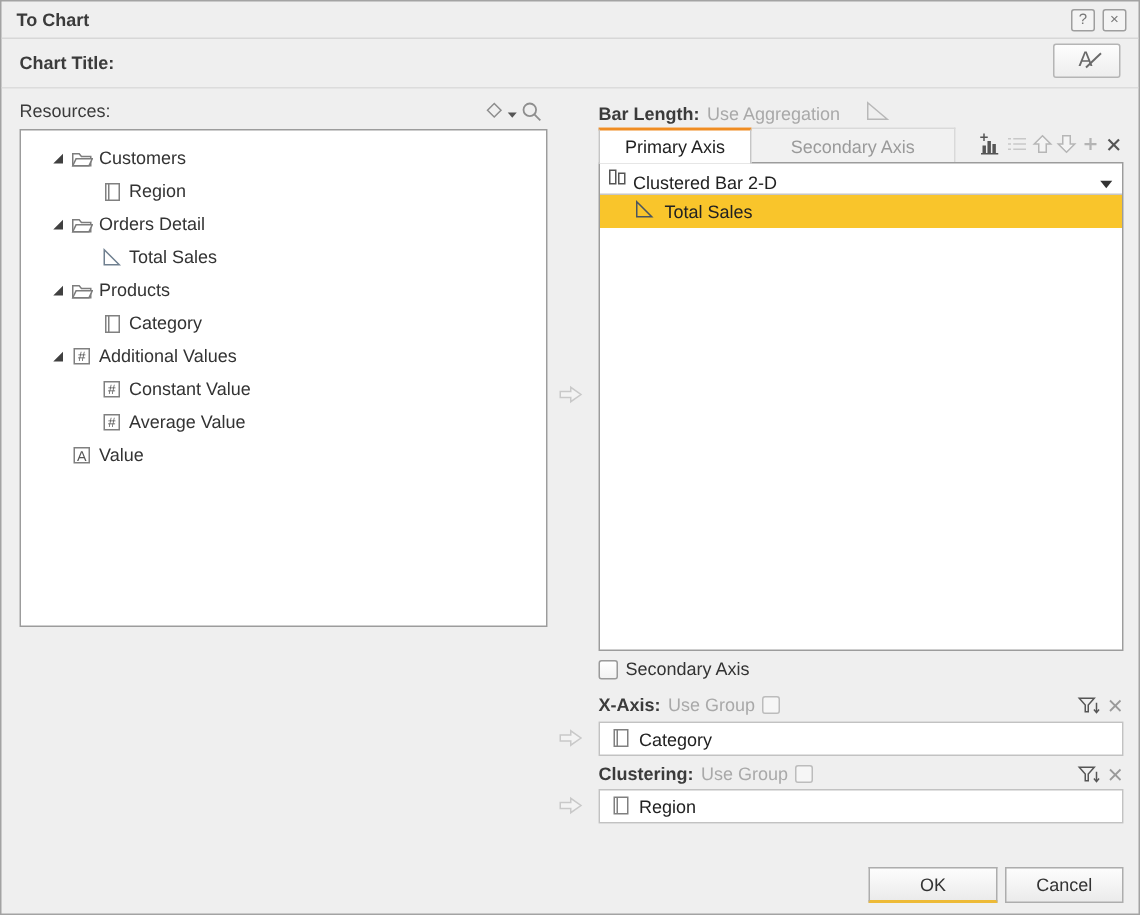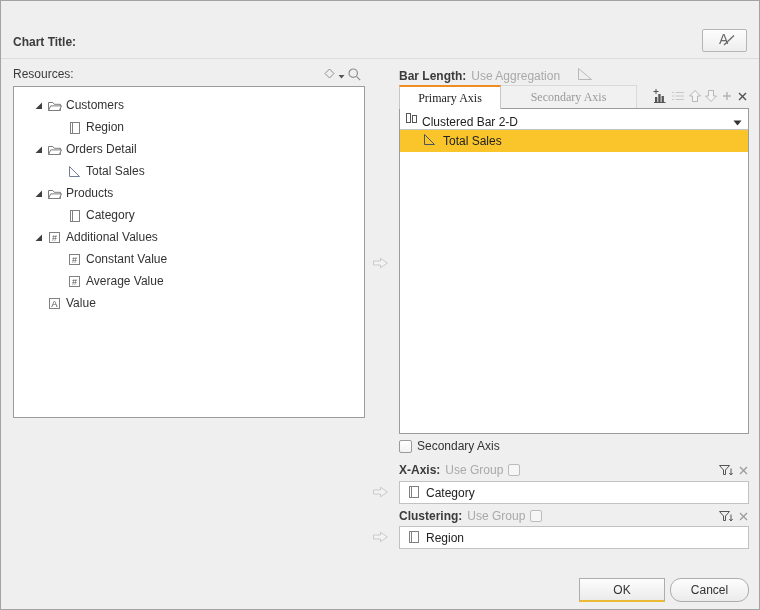--- a/index.html
+++ b/index.html
@@ -31,21 +31,21 @@
   .expander{width:9px;display:inline-flex;margin-right:4px;}
   .expander.spacer{visibility:hidden;}
   .tree-icon{display:inline-flex;align-items:center;margin-right:4px;}
   .tree-label{color:#333;}
   
   .mid-arrow{position:absolute;left:371px;width:17px;height:14px;}
   
   .barlen-row{position:absolute;left:398px;top:66px;display:flex;align-items:center;}
   .barlen-row .b{font-weight:bold;color:#3b3b3b;margin-right:5px;}
   .barlen-row .g{color:#a9a9a9;margin-right:16px;}
-  .tabs{position:absolute;left:398px;top:84px;height:24px;display:flex;font-family:Liberation Serif, serif;}
+  .tabs{position:absolute;left:398px;top:84px;height:24px;display:flex;}
   .tab{height:24px;display:flex;align-items:center;justify-content:center;cursor:default;}
   .tab.active{width:102px;background:#fff;border:1px solid #c6c6c6;border-bottom:none;border-top:2px solid #ef8c22;color:#222;position:relative;z-index:2;}
   .tab.inactive{width:136px;background:#f1f1f1;border:1px solid #d9d9d9;border-left:none;border-bottom:none;color:#9a9a9a;}
   .axis-toolbar{position:absolute;left:640px;top:86px;width:108px;height:18px;display:flex;justify-content:flex-end;align-items:center;}
   .axis-toolbar .ic{display:inline-flex;align-items:center;justify-content:center;margin-left:2px;cursor:default;}
   .axis-box{position:absolute;left:398px;top:107px;width:350px;height:326px;background:#fff;border:1px solid #9c9c9c;z-index:1;}
   .chart-type-row{height:21px;border-bottom:1px solid #c6c6c6;display:flex;align-items:flex-end;padding:0 6px 0 4px;cursor:default;}
   .chart-type-row .lbl{flex:1;color:#222;margin-left:2px;}
   .series-row{height:22px;background:#f9c52b;display:flex;align-items:center;padding-left:22px;cursor:default;}
   .series-row .lbl{margin-left:6px;color:#222;}
@@ -56,27 +56,32 @@
   .group-label-row .b{font-weight:bold;color:#3b3b3b;margin-right:5px;}
   .group-label-row .g{color:#a9a9a9;margin-right:5px;}
   .mini-check{width:12px;height:12px;border:1px solid #bcbcbc;border-radius:2px;background:#f6f6f6;}
   .row-tools{position:absolute;width:34px;height:16px;display:flex;justify-content:flex-end;align-items:center;}
   .row-tools .ic{display:inline-flex;margin-left:4px;cursor:default;}
   .item-box{position:absolute;left:398px;width:350px;height:23px;background:#fff;border:1px solid #c2c2c2;display:flex;align-items:center;padding-left:6px;}
   .item-box .lbl{margin-left:5px;color:#222;}
   
   .btn{position:absolute;height:24px;border:1px solid #adadad;background:linear-gradient(#fdfdfd,#ebebeb);font:12px "Liberation Sans",sans-serif;color:#333;text-align:center;line-height:22px;cursor:default;}
   .btn.ok{left:578px;top:577px;width:86px;border-bottom:2px solid #edba37;}
-  .btn.cancel{left:669px;top:577px;width:79px;border-radius:11px;}
+  .btn.cancel{left:669px;top:577px;width:79px;}
 </style>
 </head>
 <body>
 
 <div class="dialog">
 
+  <div class="titlebar">
+    <span class="title">To Chart</span>
+    <span class="tb-btn">?</span>
+    <span class="tb-btn">×</span>
+  </div>
 
   <div class="hdr-label">Chart Title:</div>
   <div class="font-btn">
     <span><svg width="26" height="18" viewBox="0 0 26 18">
           <text x="7" y="14" font-size="14" fill="#6a6a6a" font-family="Liberation Sans,sans-serif">A</text>
           <line x1="12" y1="15" x2="22" y2="5.5" stroke="#6a6a6a" stroke-width="1.3"></line>
         </svg></span>
   </div>
   <div class="hdr-divider"></div>
 

